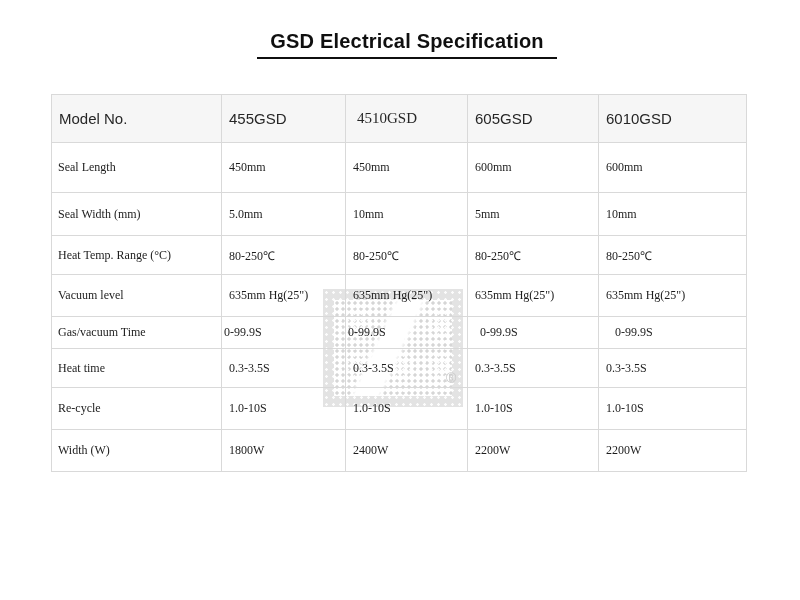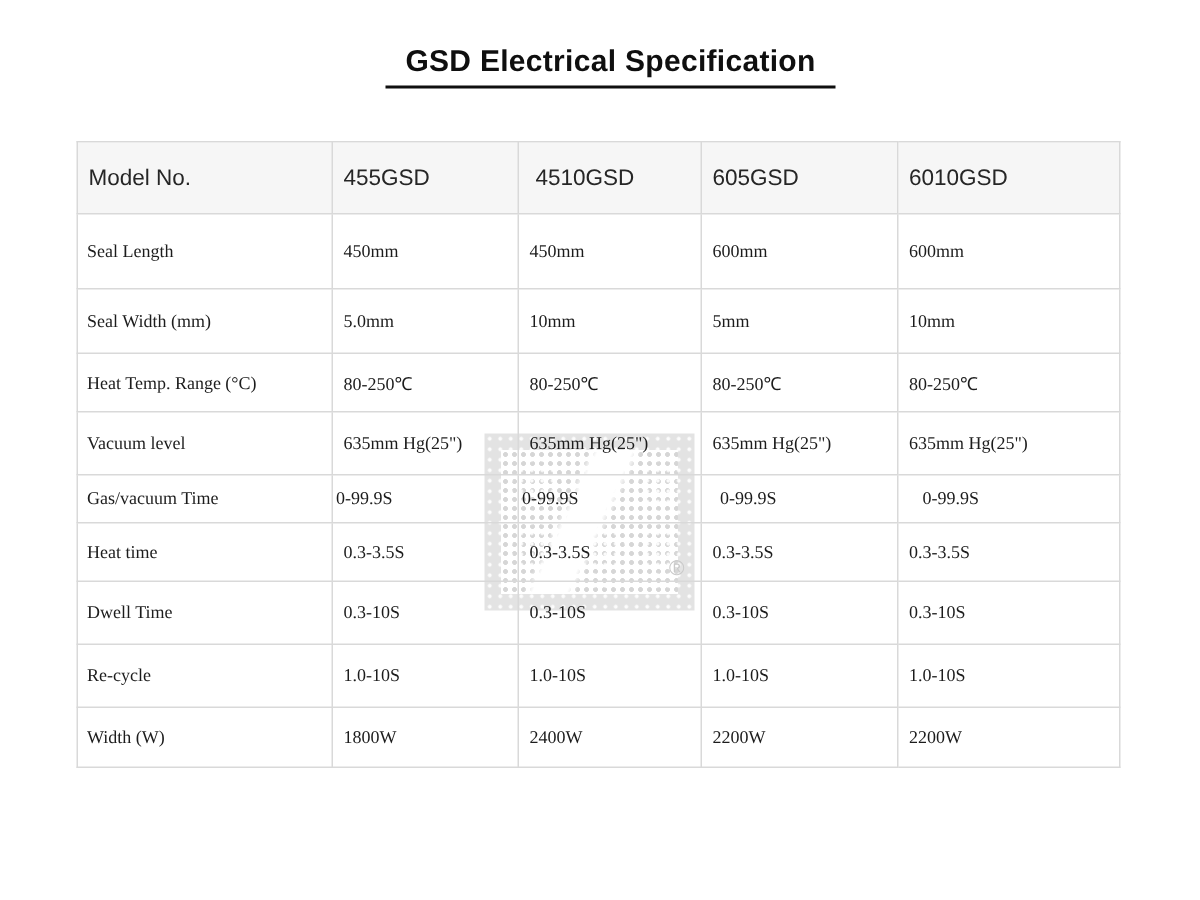--- a/index.html
+++ b/index.html
@@ -67,21 +67,21 @@
   .spec tbody tr:nth-child(7)  { height:42px; }
   .spec tbody tr:nth-child(8)  { height:42px; }
   .spec tbody tr:nth-child(9)  { height:40px; }
   .spec tbody tr:nth-child(10) { height:40px; }
   
   .spec tbody tr:nth-child(5) td:nth-child(2),
   .spec tbody tr:nth-child(5) td:nth-child(3) { padding-left:2px; }
   .spec tbody tr:nth-child(5) td:nth-child(4) { padding-left:12px; }
   .spec tbody tr:nth-child(5) td:nth-child(5) { padding-left:16px; }
   
-  .spec thead th:nth-child(3) { padding-left:11px; }
+  .spec thead th:nth-child(3) { padding-left:11px;font-family:Liberation Serif, serif; }
 </style>
 </head>
 <body>
 
 <div class="page">
 
   <div class="title-wrap">
     <span class="title">GSD Electrical Specification</span>
   </div>
 
@@ -146,27 +146,20 @@
         <td>0-99.9S</td>
       </tr>
       <tr>
         <th>Heat time</th>
         <td>0.3-3.5S</td>
         <td>0.3-3.5S</td>
         <td>0.3-3.5S</td>
         <td>0.3-3.5S</td>
       </tr>
       <tr>
-        <th>Dwell Time</th>
-        <td>0.3-10S</td>
-        <td>0.3-10S</td>
-        <td>0.3-10S</td>
-        <td>0.3-10S</td>
-      </tr>
-      <tr>
         <th>Re-cycle</th>
         <td>1.0-10S</td>
         <td>1.0-10S</td>
         <td>1.0-10S</td>
         <td>1.0-10S</td>
       </tr>
       <tr>
         <th>Width (W)</th>
         <td>1800W</td>
         <td>2400W</td>

